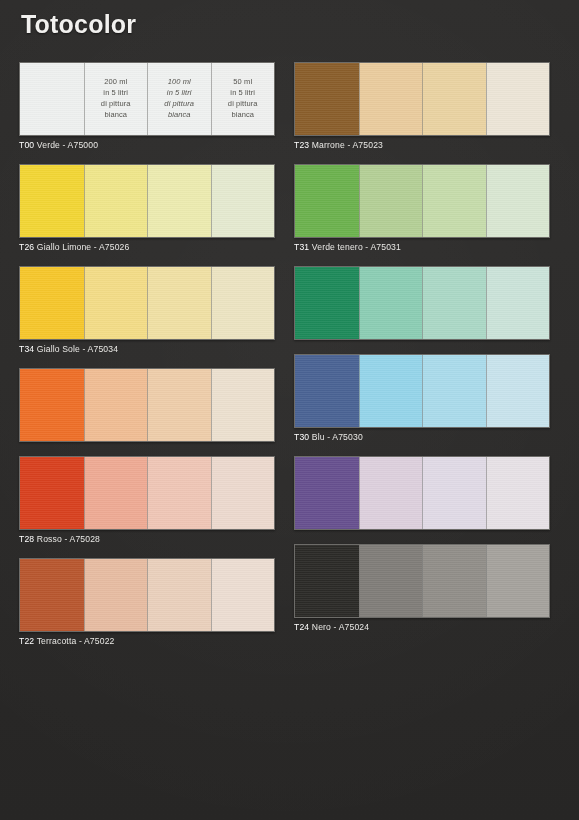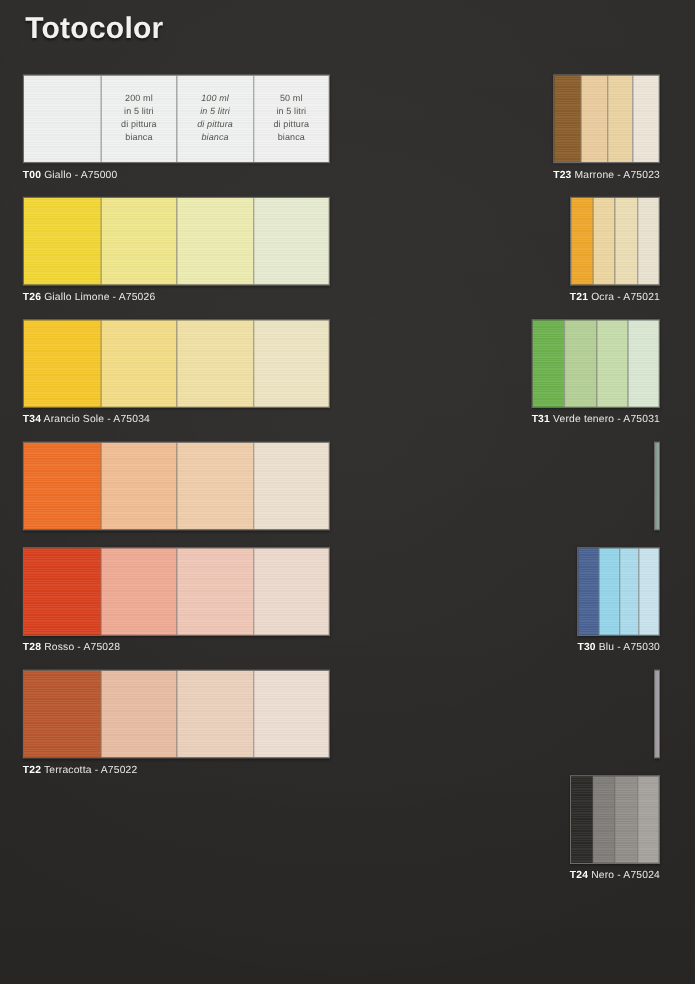--- a/index.html
+++ b/index.html
@@ -48,21 +48,20 @@
     padding-left: 19px;
     padding-right: 14px;
     display: flex;
     flex-direction: column;
     gap: 0px;
   }
 
   .column.right {
     padding-left: 5px;
     padding-right: 28px;
-    align-items: flex-end;
   }
 
   .swatch-card {
     margin-bottom: 14px;
   }
 
   .swatch-strip {
     height: 74px;
     display: flex;
     border: 1px solid #6d6c69;
@@ -111,21 +110,21 @@
 
   .swatch-label {
     margin-top: 4px;
     font-size: 8.6px;
     color: #e9e8e5;
     letter-spacing: 0.15px;
     white-space: nowrap;
   }
 
   .swatch-label .code {
-    font-weight: bold;
+    font-weight: normal;
     color: #ffffff;
   }
 </style>
 </head>
 <body style="background: rgb(44, 43, 42);">
 
 <div class="page">
 
   <div class="page-title">Totocolor</div>
 
@@ -154,39 +153,39 @@
             </div>
             <div class="swatch-panel" style="background: rgb(239, 240, 239);">
               <div class="dose-text">
                 <span>50 ml</span>
                 <span>in 5 litri</span>
                 <span>di pittura</span>
                 <span>bianca</span>
               </div>
             </div>
           </div>
-          <div class="swatch-label"><span class="code">T00</span><span> Giallo - A75000</span></div>
+          <div class="swatch-label"><span class="code">T00</span><span> Verde - A75000</span></div>
         </div>
         <div class="swatch-card">
           <div class="swatch-strip">
             <div class="swatch-panel" style="background: rgb(242, 214, 53);"></div>
             <div class="swatch-panel" style="background: rgb(239, 230, 139);"></div>
             <div class="swatch-panel" style="background: rgb(236, 235, 176);"></div>
             <div class="swatch-panel" style="background: rgb(229, 234, 208);"></div>
           </div>
           <div class="swatch-label"><span class="code">T26</span><span> Giallo Limone - A75026</span></div>
         </div>
         <div class="swatch-card">
           <div class="swatch-strip">
             <div class="swatch-panel" style="background: rgb(246, 199, 44);"></div>
             <div class="swatch-panel" style="background: rgb(243, 220, 135);"></div>
             <div class="swatch-panel" style="background: rgb(240, 224, 164);"></div>
             <div class="swatch-panel" style="background: rgb(236, 228, 194);"></div>
           </div>
-          <div class="swatch-label"><span class="code">T34</span><span> Arancio Sole - A75034</span></div>
+          <div class="swatch-label"><span class="code">T34</span><span> Giallo Sole - A75034</span></div>
         </div>
         <div class="swatch-card">
           <div class="swatch-strip">
             <div class="swatch-panel" style="background: rgb(238, 111, 40);"></div>
             <div class="swatch-panel" style="background: rgb(240, 189, 148);"></div>
             <div class="swatch-panel" style="background: rgb(238, 205, 170);"></div>
             <div class="swatch-panel" style="background: rgb(236, 224, 207);"></div>
           </div>
         </div>
         <div class="swatch-card">
@@ -213,29 +212,20 @@
           <div class="swatch-strip">
             <div class="swatch-panel" style="background: rgb(138, 94, 43);"></div>
             <div class="swatch-panel" style="background: rgb(234, 204, 158);"></div>
             <div class="swatch-panel" style="background: rgb(234, 211, 162);"></div>
             <div class="swatch-panel" style="background: rgb(236, 229, 215);"></div>
           </div>
           <div class="swatch-label"><span class="code">T23</span><span> Marrone - A75023</span></div>
         </div>
         <div class="swatch-card">
           <div class="swatch-strip">
-            <div class="swatch-panel" style="background: rgb(237, 167, 44);"></div>
-            <div class="swatch-panel" style="background: rgb(236, 213, 160);"></div>
-            <div class="swatch-panel" style="background: rgb(235, 221, 180);"></div>
-            <div class="swatch-panel" style="background: rgb(233, 226, 208);"></div>
-          </div>
-          <div class="swatch-label"><span class="code">T21</span><span> Ocra - A75021</span></div>
-        </div>
-        <div class="swatch-card">
-          <div class="swatch-strip">
             <div class="swatch-panel" style="background: rgb(108, 178, 78);"></div>
             <div class="swatch-panel" style="background: rgb(180, 207, 150);"></div>
             <div class="swatch-panel" style="background: rgb(198, 220, 171);"></div>
             <div class="swatch-panel" style="background: rgb(217, 231, 210);"></div>
           </div>
           <div class="swatch-label"><span class="code">T31</span><span> Verde tenero - A75031</span></div>
         </div>
         <div class="swatch-card">
           <div class="swatch-strip">
             <div class="swatch-panel" style="background: rgb(30, 138, 90);"></div>

